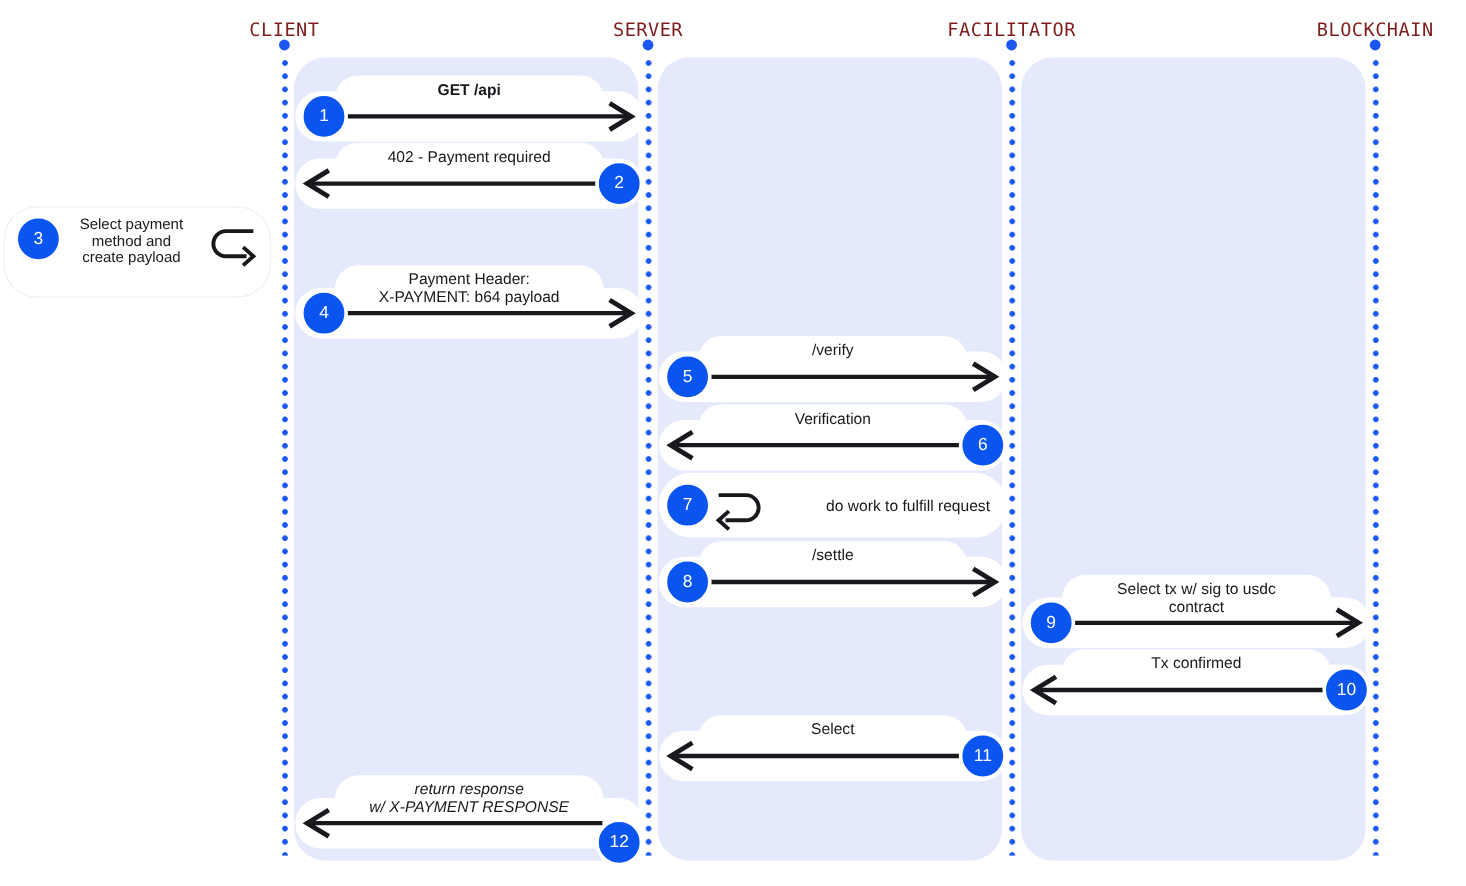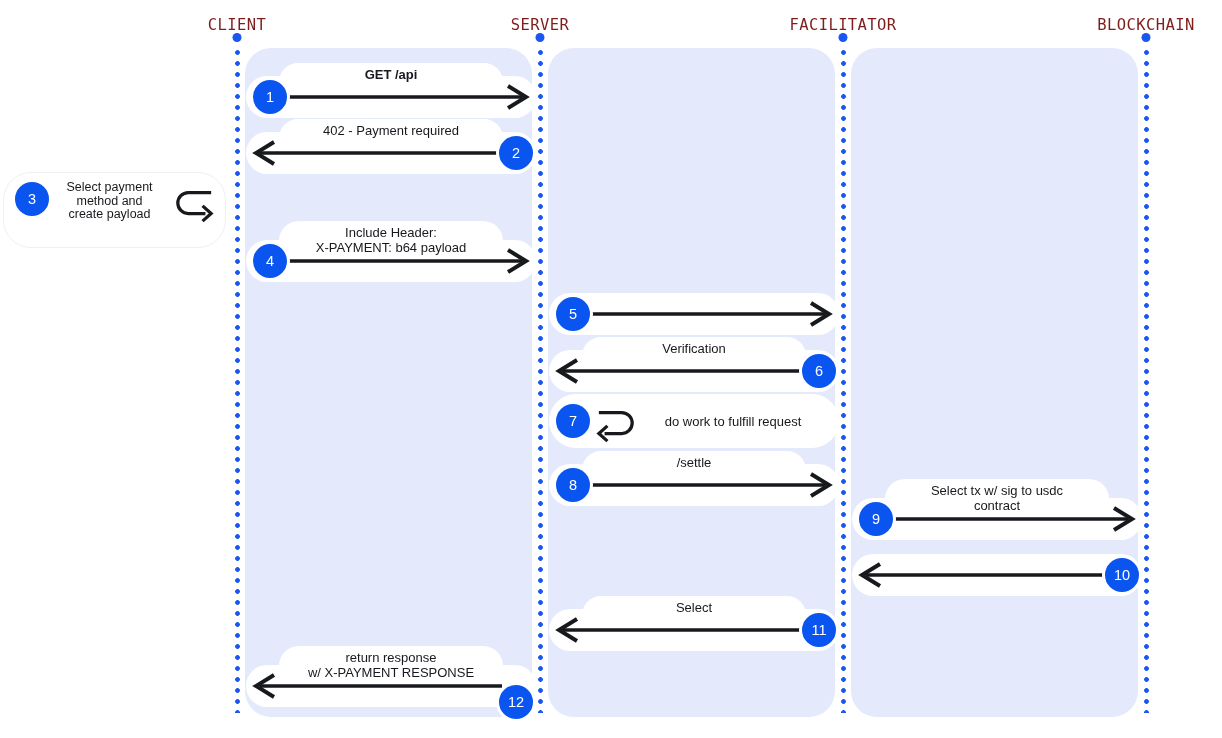--- a/index.html
+++ b/index.html
@@ -33,21 +33,21 @@
   }
   .arrow-svg{position:absolute;left:0;top:0;overflow:visible;}
   .badge{
     position:absolute;top:1px;width:34px;height:34px;border-radius:50%;
     background:#0a55f0;border:3px solid #ffffff;color:#ffffff;
     font-size:14.5px;line-height:34px;text-align:center;font-weight:500;
   }
   .self-pill{position:absolute;height:54px;background:#ffffff;border-radius:27px;}
   .self-label{
     position:absolute;left:92px;right:14px;top:0;bottom:0;
-    display:flex;align-items:center;justify-content:center;
+    display:flex;align-items:center;justify-content:flex-end;
     font-size:13px;white-space:nowrap;
   }
   .note{
     position:absolute;left:3px;top:172px;width:223px;height:76px;
     background:#ffffff;border:1.5px solid #edeff3;border-radius:28px;box-sizing:border-box;
   }
   .note .badge{top:6px;left:8px;}
   .note-label{
     position:absolute;left:48px;right:58px;top:8px;
     font-size:12.5px;line-height:13.5px;text-align:center;
@@ -105,30 +105,33 @@
           <div>create payload</div>
         </div>
         <div class="badge">3</div>
         <div class="loop-icon" style="right: 10px; top: 11px;"><svg width="42" height="40" viewBox="0 0 44 42">
             <path d="M40 9 H16 A11 11 0 0 0 16 31 H34" stroke-linejoin="round" fill="none" stroke="#17191d" stroke-width="3.4"></path>
             <polyline points="31,23 40,31 31,39" stroke-width="3.4" fill="none" stroke="#17191d"></polyline>
           </svg></div>
       </div>
       <div class="pill" style="left: 246px; top: 240px; width: 290px;">
         <div class="tab" style="top: -19px;">
-          <div>Include Header:</div>
+          <div>Payment Header:</div>
           <div>X-PAYMENT: b64 payload</div>
         </div>
         <svg width="290" height="42" viewBox="0 0 290 42" class="arrow-svg">
           <line x1="34" y1="21" x2="276" y2="21" stroke-width="3.6" stroke="#17191d" fill="none"></line>
           <polyline points="262,10 280,21 262,32" stroke-width="4" stroke="#17191d" fill="none"></polyline>
         </svg>
         <div class="badge" style="left: 4px;">4</div>
       </div>
       <div class="pill" style="left: 549px; top: 293px; width: 290px;">
+        <div class="tab" style="top: -13px;">
+          <div>/verify</div>
+        </div>
         <svg width="290" height="42" viewBox="0 0 290 42" class="arrow-svg">
           <line x1="34" y1="21" x2="276" y2="21" stroke-width="3.6" stroke="#17191d" fill="none"></line>
           <polyline points="262,10 280,21 262,32" stroke-width="4" stroke="#17191d" fill="none"></polyline>
         </svg>
         <div class="badge" style="left: 4px;">5</div>
       </div>
       <div class="pill" style="left: 549px; top: 350px; width: 290px;">
         <div class="tab" style="top: -13px;">
           <div>Verification</div>
         </div>
@@ -163,38 +166,41 @@
           <div>Select tx w/ sig to usdc</div>
           <div>contract</div>
         </div>
         <svg width="290" height="42" viewBox="0 0 290 42" class="arrow-svg">
           <line x1="34" y1="21" x2="276" y2="21" stroke-width="3.6" stroke="#17191d" fill="none"></line>
           <polyline points="262,10 280,21 262,32" stroke-width="4" stroke="#17191d" fill="none"></polyline>
         </svg>
         <div class="badge" style="left: 4px;">9</div>
       </div>
       <div class="pill" style="left: 852px; top: 554px; width: 290px;">
+        <div class="tab" style="top: -13px;">
+          <div>Tx confirmed</div>
+        </div>
         <svg width="290" height="42" viewBox="0 0 290 42" class="arrow-svg">
           <line x1="256" y1="21" x2="14" y2="21" stroke-width="3.6" stroke="#17191d" fill="none"></line>
           <polyline points="28,10 10,21 28,32" stroke-width="4" stroke="#17191d" fill="none"></polyline>
         </svg>
         <div class="badge" style="right: 0px;">10</div>
       </div>
       <div class="pill" style="left: 549px; top: 609px; width: 290px;">
         <div class="tab" style="top: -13px;">
           <div>Select</div>
         </div>
         <svg width="290" height="42" viewBox="0 0 290 42" class="arrow-svg">
           <line x1="256" y1="21" x2="14" y2="21" stroke-width="3.6" stroke="#17191d" fill="none"></line>
           <polyline points="28,10 10,21 28,32" stroke-width="4" stroke="#17191d" fill="none"></polyline>
         </svg>
         <div class="badge" style="right: 0px;">11</div>
       </div>
       <div class="pill" style="left: 246px; top: 665px; width: 290px;">
-        <div class="tab" style="top: -19px;">
+        <div class="tab" style="top: -19px; font-style: italic;">
           <div>return response</div>
           <div>w/ X-PAYMENT RESPONSE</div>
         </div>
         <svg width="290" height="42" viewBox="0 0 290 42" class="arrow-svg">
           <line x1="256" y1="21" x2="14" y2="21" stroke-width="3.6" stroke="#17191d" fill="none"></line>
           <polyline points="28,10 10,21 28,32" stroke-width="4" stroke="#17191d" fill="none"></polyline>
         </svg>
         <div class="badge" style="right: 0px; margin-top: 16px;">12</div>
       </div>
     </div>

